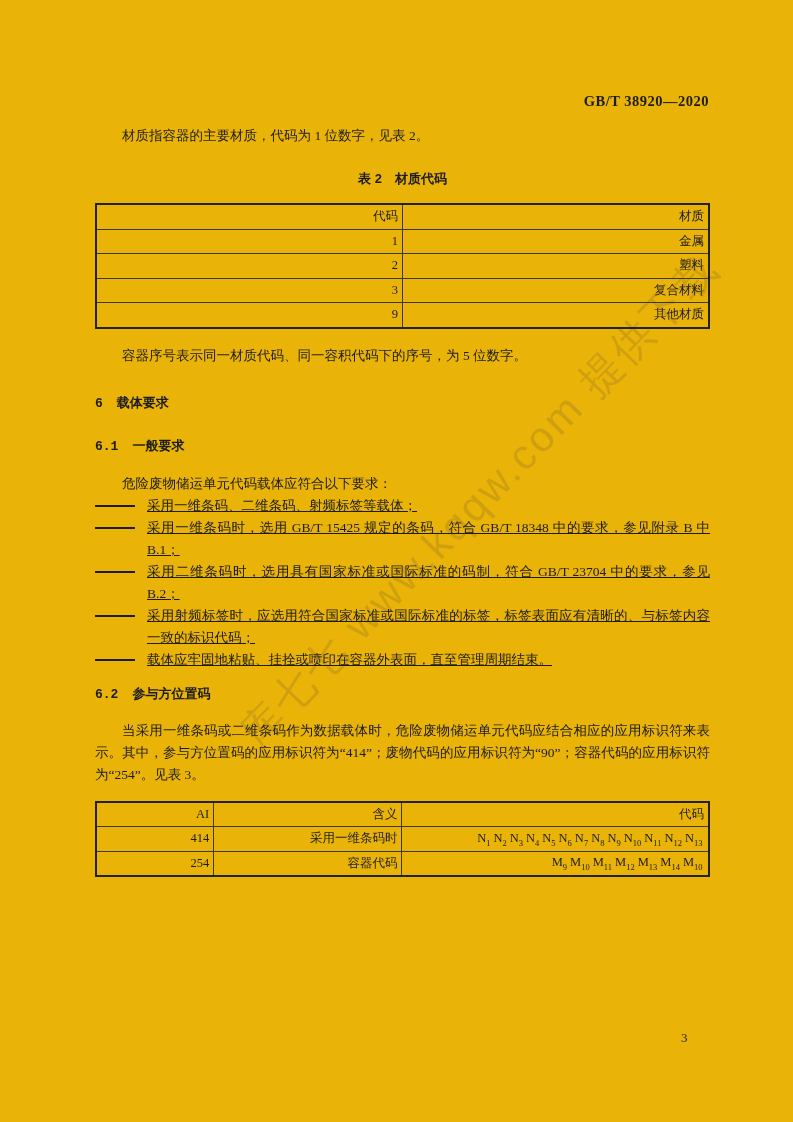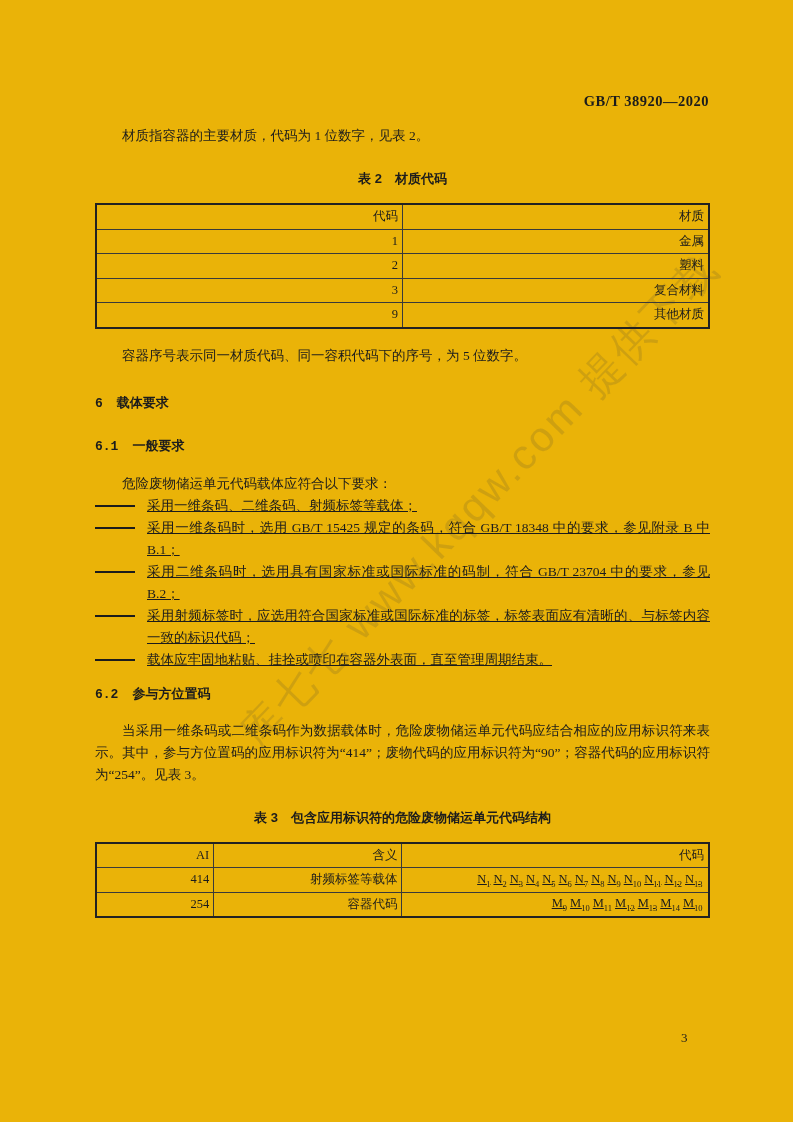--- a/index.html
+++ b/index.html
@@ -58,21 +58,21 @@
   .bullet-item{
     position:relative;
     padding-left:52px;
     font-size:13.5px;line-height:22px;text-align:justify;text-decoration:underline;
   }
   .bullet-item .dash{
     position:absolute;left:0;top:10px;
     width:40px;height:2px;background:#1c1c1c;
   }
   .p62{margin-top:17px;}
-  .tok{margin:0 1.5px;text-decoration:underline;}
+  .tok{margin:0 1.5px;}
   .tok sub{font-size:8.5px;}
   .tok.hl{background:#cfe0f3;}
   .watermark{
     position:absolute;left:248px;top:712px;
     transform:rotate(-46deg);transform-origin:0 50%;
     white-space:nowrap;
     font-size:42px;letter-spacing:3px;
     color:rgba(60,60,60,0.16);
     font-family:"Liberation Sans","DejaVu Sans",sans-serif;
     pointer-events:none;
@@ -147,39 +147,38 @@
         <div class="bullet-item"><span class="dash"></span><span>采用射频标签时，应选用符合国家标准或国际标准的标签，标签表面应有清晰的、与标签内容一致的标识代码；</span></div>
         <div class="bullet-item"><span class="dash"></span><span>载体应牢固地粘贴、挂拴或喷印在容器外表面，直至管理周期结束。</span></div>
       </div>
 
     <h3 class="sec-h h62">
       <span class="num">6.2</span><span>参与方位置码</span>
     </h3>
 
     <p class="para indent p62">当采用一维条码或二维条码作为数据载体时，危险废物储运单元代码应结合相应的应用标识符来表示。其中，参与方位置码的应用标识符为“414”；废物代码的应用标识符为“90”；容器代码的应用标识符为“254”。见表 3。</p>
 
-    <div class="table-caption">表 3　包含应用标识符的危险废物储运单元代码结构</div>
 
     <table class="gb t3">
       <colgroup>
           <col class="c1">
           <col class="c2">
           <col class="c3">
         </colgroup>
       <thead>
         <tr>
           <th>AI</th>
           <th>含义</th>
           <th>代码</th>
         </tr>
       </thead>
       <tbody>
           <tr>
             <td>414</td>
-            <td>射频标签等载体</td>
+            <td>采用一维条码时</td>
             <td><span class="tok">N<sub>1</sub></span><span class="tok">N<sub>2</sub></span><span class="tok">N<sub>3</sub></span><span class="tok">N<sub>4</sub></span><span class="tok">N<sub>5</sub></span><span class="tok">N<sub>6</sub></span><span class="tok">N<sub>7</sub></span><span class="tok">N<sub>8</sub></span><span class="tok">N<sub>9</sub></span><span class="tok">N<sub>10</sub></span><span class="tok">N<sub>11</sub></span><span class="tok">N<sub>12</sub></span><span class="tok">N<sub>13</sub></span></td>
           </tr>
           <tr>
             <td>254</td>
             <td>容器代码</td>
             <td><span class="tok">M<sub>9</sub></span><span class="tok">M<sub>10</sub></span><span class="tok">M<sub>11</sub></span><span class="tok">M<sub>12</sub></span><span class="tok">M<sub>13</sub></span><span class="tok">M<sub>14</sub></span><span class="tok">M<sub>10</sub></span></td>
           </tr>
         </tbody>
     </table>
 

